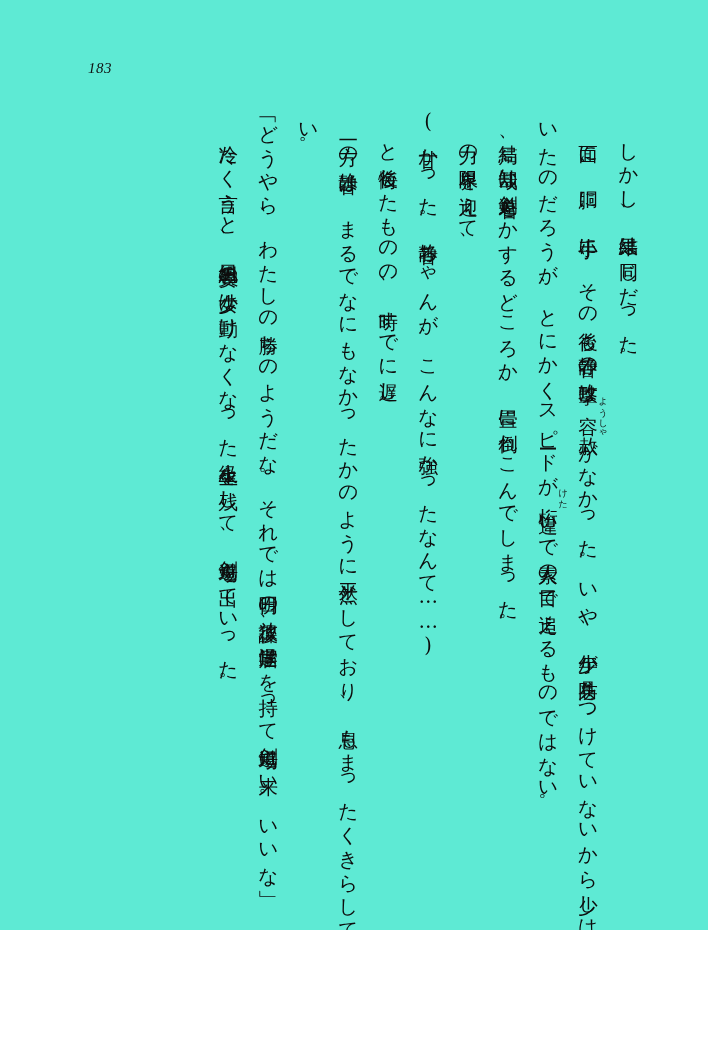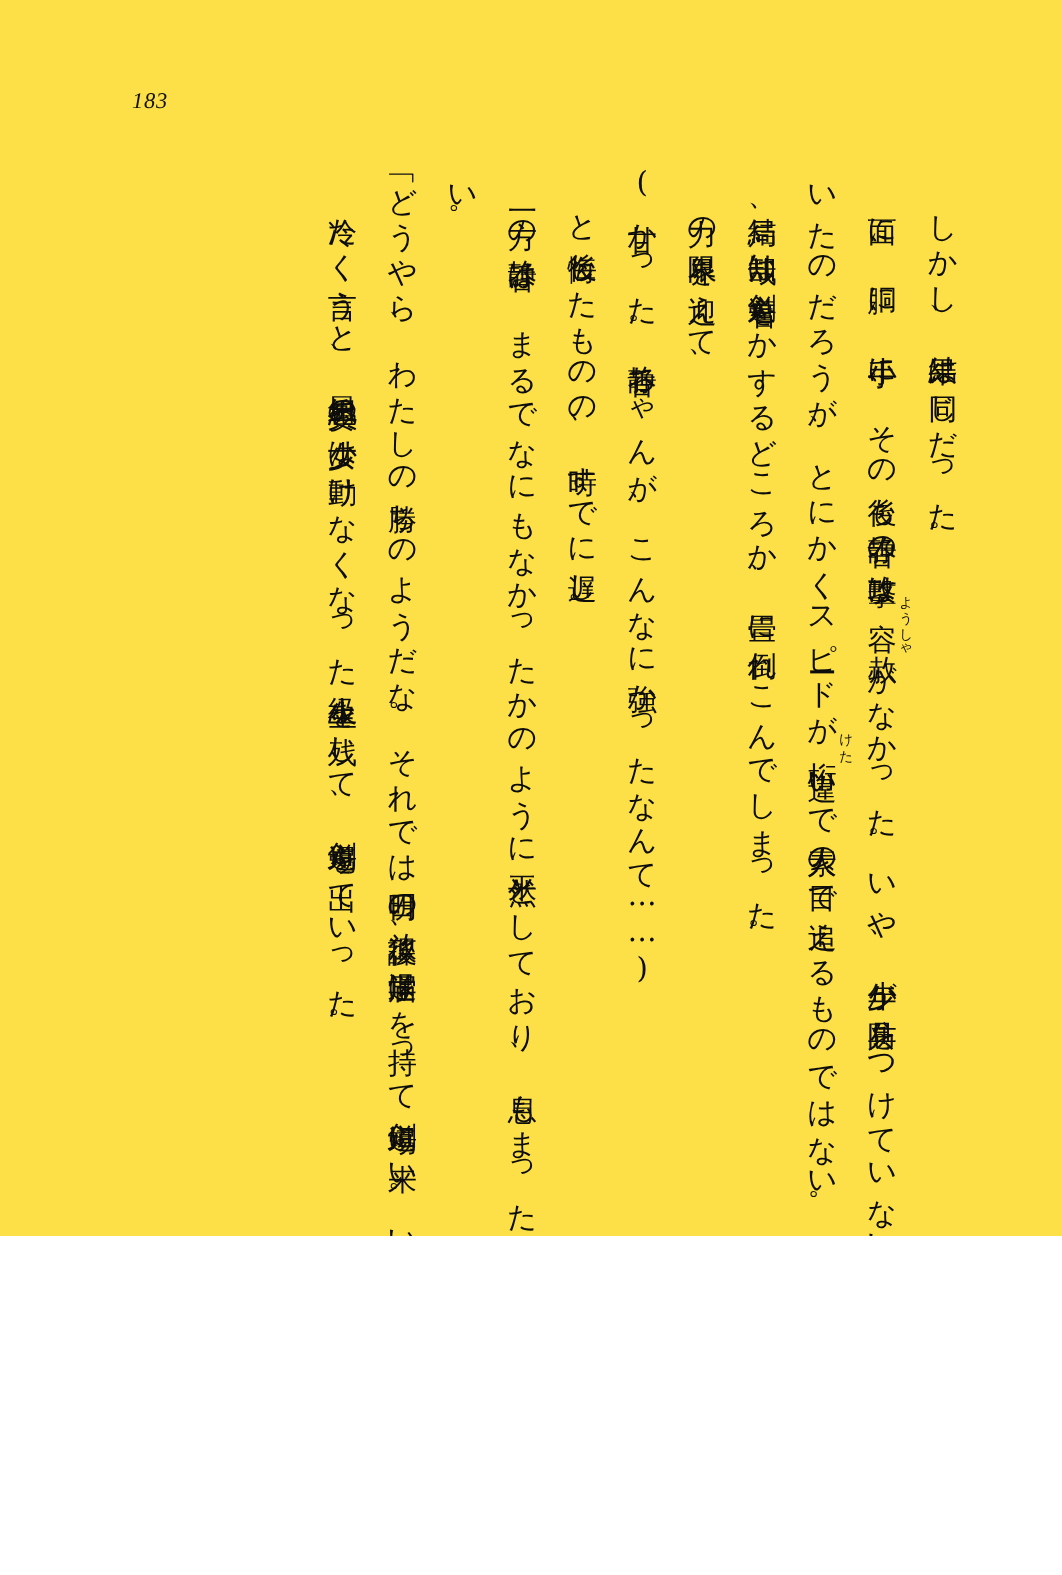--- a/index.html
+++ b/index.html
@@ -7,22 +7,22 @@
     padding: 0;
     background: #ffffff;
   }
   body {
     font-family: "Liberation Serif", "DejaVu Serif", serif;
     color: #111111;
   }
   #page {
     position: relative;
     width: 708px;
-    height: 824px;
-    background: #fde047;
+    height: 930px;
+    background: #5eead4;
     overflow: hidden;
   }
   #page-number {
     position: absolute;
     top: 60px;
     left: 88px;
     font-size: 15px;
     font-style: italic;
     font-family: "Liberation Serif", "DejaVu Serif", serif;
     color: #111111;

